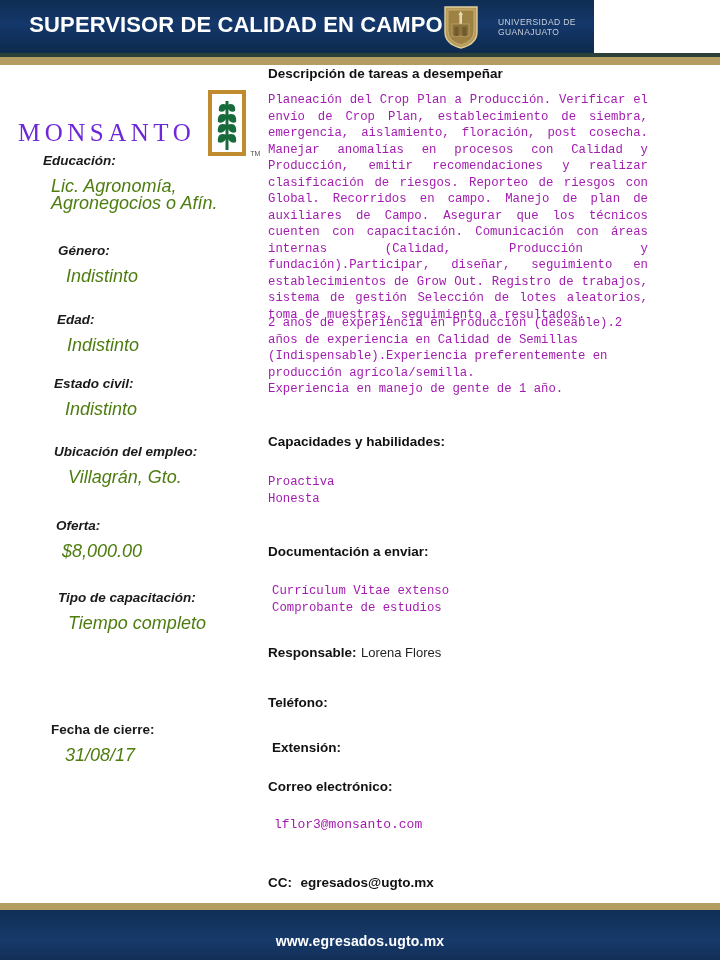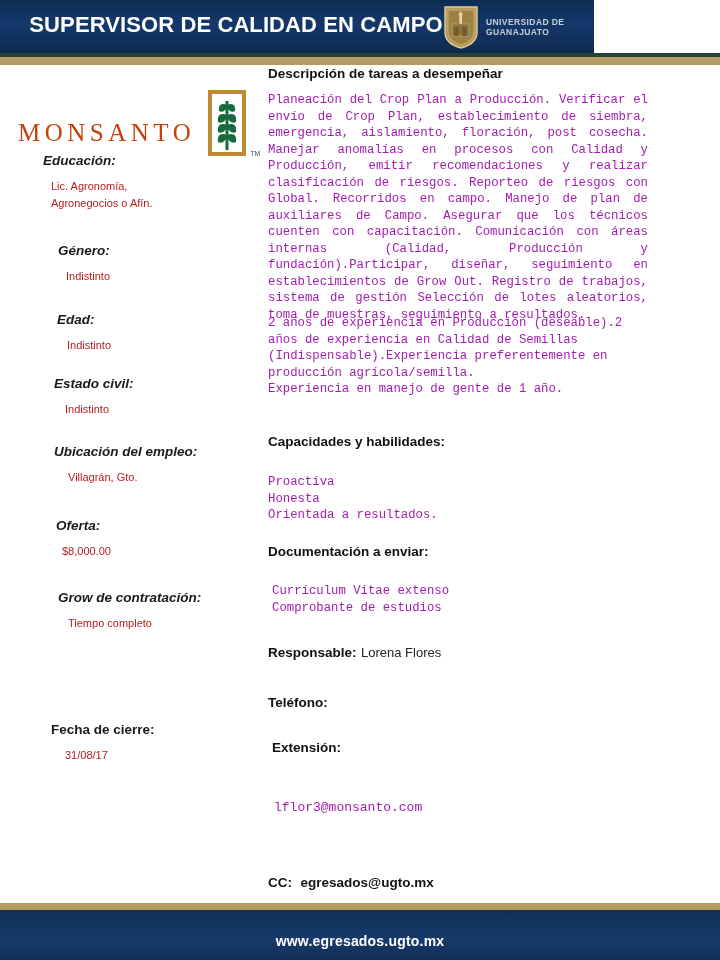--- a/index.html
+++ b/index.html
@@ -50,24 +50,25 @@
   }
   .crest {
     width: 38px;
     height: 46px;
     flex: 0 0 auto;
   }
   .university-name {
     color: #c9cfd8;
     font-size: 8.5px;
     line-height: 10.5px;
-    font-weight: bold;
+    font-weight: normal;
     letter-spacing: 0.4px;
     white-space: pre-line;
     font-family: "Liberation Sans", sans-serif;
+    margin-left: 12px;
   }
   .header-rule-dark {
     width: 720px;
     height: 4px;
     background: #2b4038;
   }
   .header-rule-gold {
     width: 720px;
     height: 8px;
     background: #b49d62;
@@ -92,21 +93,21 @@
   .monsanto-logo {
     position: absolute;
     left: 18px;
     top: 22px;
     width: 240px;
     height: 78px;
     display: flex;
     align-items: center;
   }
   .monsanto-word {
-    color: #c2410c;
+    color: #6d28d9;
     font-family: "Liberation Serif", serif;
     font-size: 25px;
     letter-spacing: 4.5px;
     font-weight: normal;
     margin-right: 12px;
     margin-top: 14px;
   }
   .monsanto-mark {
     position: relative;
     width: 42px;
@@ -130,25 +131,26 @@
     font-size: 13.5px;
     font-weight: bold;
     font-style: italic;
     color: #1a1a1a;
     line-height: 17px;
   }
   .field-label.no-italic {
     font-style: normal;
   }
   .field-value {
-    font-size: 11px;
-    font-weight: normal;
-    color: #b91c1c;
+    font-size: 18px;
+    font-weight: normal;
+    color: #4d7c0f;
     line-height: 17px;
     margin-top: 9px;
+    font-style: italic;
   }
 
   
   .col-right {
     position: absolute;
     left: 268px;
     top: 0;
     width: 444px;
     height: 838px;
   }
@@ -273,21 +275,21 @@
       <div class="field-label">Ubicación del empleo:</div>
       <div class="field-value" style="padding-left:14px;">Villagrán, Gto.</div>
     </div>
 
     <div class="field" style="top:452px; left:56px;">
       <div class="field-label">Oferta:</div>
       <div class="field-value" style="padding-left:6px;">$8,000.00</div>
     </div>
 
     <div class="field" style="top:524px; left:58px;">
-      <div class="field-label">Grow de contratación:</div>
+      <div class="field-label">Tipo de capacitación:</div>
       <div class="field-value" style="padding-left:10px;">Tiempo completo</div>
     </div>
 
 
     <div class="field" style="top:656px; left:51px;">
       <div class="field-label no-italic">Fecha de cierre:</div>
       <div class="field-value" style="padding-left:14px;">31/08/17</div>
     </div>
 
   </div>
@@ -302,21 +304,20 @@
     <div class="block" style="top:236px;">
       <div class="block-body" style="margin-top:14px; white-space:pre-line;">2 años de experiencia en Producción (deseable).2 años de experiencia en Calidad de Semillas (Indispensable).Experiencia preferentemente en producción agrícola/semilla.
 Experiencia en manejo de gente de 1 año.</div>
     </div>
 
     <div class="block" style="top:368px;">
       <div class="block-head">Capacidades y habilidades:</div>
       <div class="block-body" style="margin-top:24px;">
         <span class="ln">Proactiva</span>
         <span class="ln">Honesta</span>
-        <span class="ln">Orientada a resultados.</span>
       </div>
     </div>
 
     <div class="block" style="top:478px;">
       <div class="block-head">Documentación a enviar:</div>
       <div class="block-body" style="margin-top:23px; padding-left:4px;">
         <span class="ln">Currículum Vitae extenso</span>
         <span class="ln">Comprobante de estudios</span>
       </div>
     </div>
@@ -330,20 +331,21 @@
       <span class="inline-head">Teléfono:</span>
       <span class="inline-val"></span>
     </div>
 
     <div class="block" style="top:673px; left:4px;">
       <span class="inline-head">Extensión:</span>
       <span class="inline-val"></span>
     </div>
 
     <div class="block" style="top:713px;">
+      <div class="block-head">Correo electrónico:</div>
       <div class="block-body" style="margin-top:22px; padding-left:6px; font-size:13px;">lflor3@monsanto.com</div>
     </div>
 
     <div class="block" style="top:808px;">
       <span class="inline-head">CC:</span>
       <span class="inline-head" style="margin-left:4px;">egresados@ugto.mx</span>
     </div>
 
   </div>
 </div>

